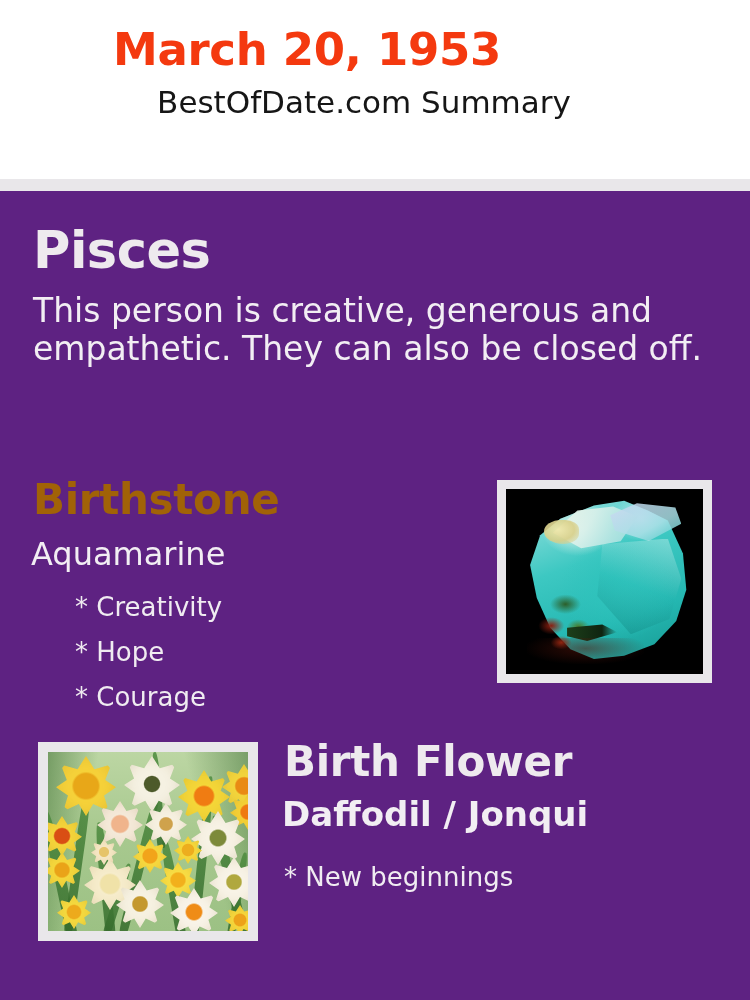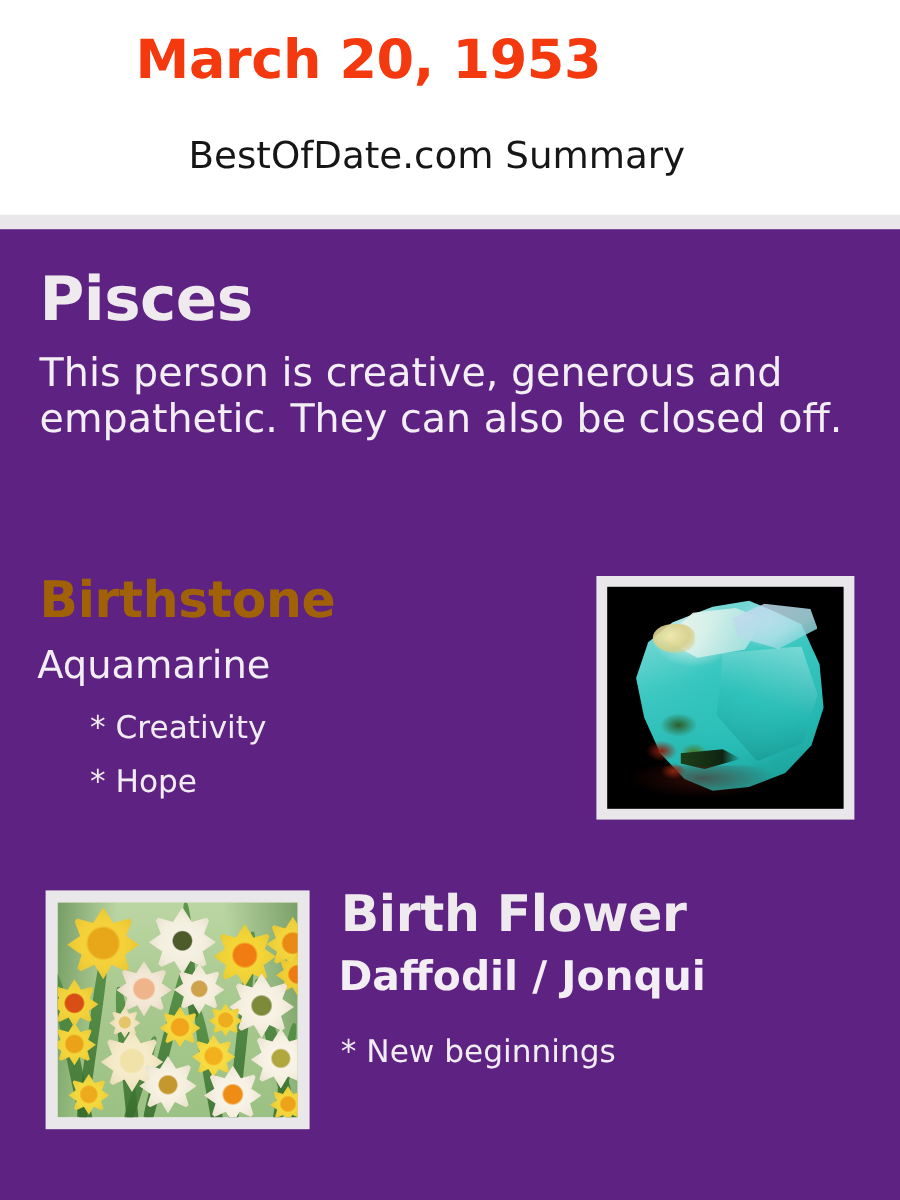--- a/index.html
+++ b/index.html
@@ -36,21 +36,20 @@
     font-family: "DejaVu Sans", "Liberation Sans", sans-serif;
   }
   .header-site {
     position: absolute;
     left: 0; top: 84px;
     width: 728px;
     font-size: 31px;
     line-height: 36px;
     font-weight: normal;
     color: #161616;
-    margin-top: 28px;
   }
   .header-weekday {
     position: absolute;
     left: 0; top: 127px;
     width: 750px;
     font-size: 25px;
     line-height: 30px;
     font-weight: normal;
     color: #3e4d5c;
   }
@@ -298,20 +297,21 @@
 <div class="panel"></div>
 
 <div class="zodiac-title">Pisces</div>
 <div class="zodiac-desc">This person is creative, generous and empathetic. They can also be closed off.</div>
 
 <div class="stone-title">Birthstone</div>
 <div class="stone-name">Aquamarine</div>
 <div class="stone-traits">
   <div class="trait">* Creativity</div>
   <div class="trait">* Hope</div>
+  <div class="trait">* Courage</div>
 </div>
 
 <div class="photo-frame" id="stone-photo">
   <div class="photo-inner">
     <div class="crystal">
       <div class="crystal-body"></div>
       <div class="crystal-facet-a"></div>
       <div class="crystal-facet-b"></div>
       <div class="crystal-facet-c"></div>
       <div class="crystal-yellow"></div>

